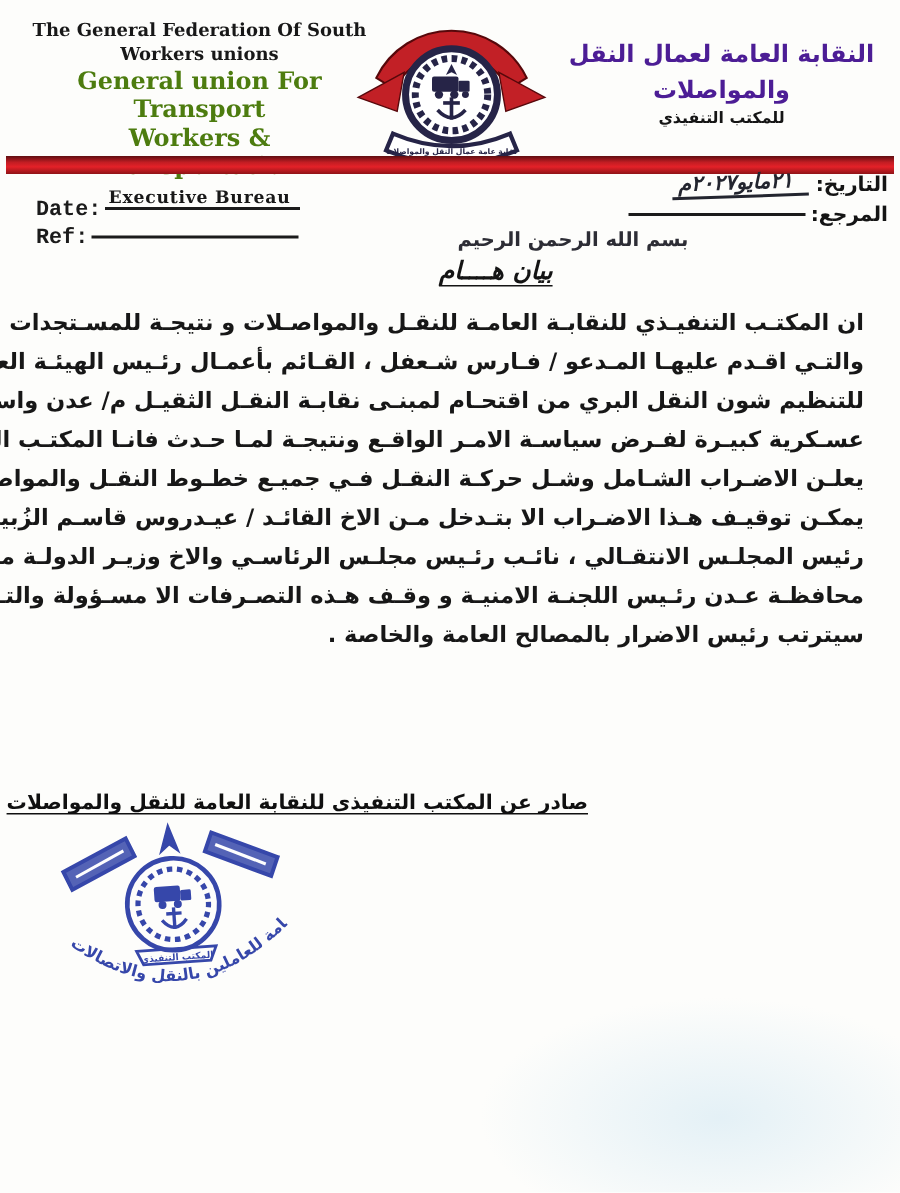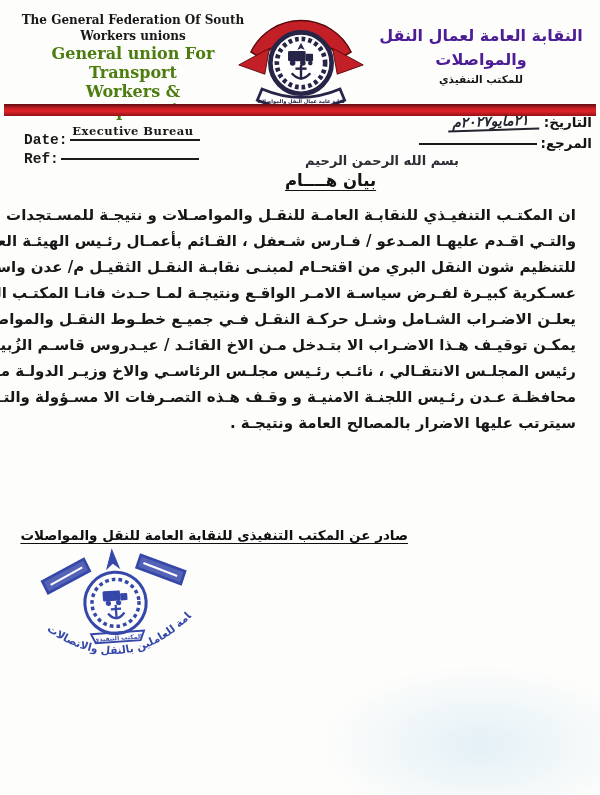--- a/index.html
+++ b/index.html
@@ -45,31 +45,31 @@
   }
   .ar-line{display:inline-block;border-bottom:2px solid #1b1b1b;width:118px;transform:translateY(-3px);margin-right:4px;}
   .bismillah{
     position:absolute;left:302px;top:153px;width:160px;text-align:center;
     font-size:13px;font-weight:bold;color:#2d2d35;direction:rtl;
   }
   
   .stmt-title{
     position:absolute;left:228px;top:171px;width:205px;text-align:center;
     direction:rtl;font-size:16.5px;font-weight:bold;color:#141414;
-    text-decoration:underline;text-underline-offset:4px;
+    text-decoration:underline;text-underline-offset:4px;font-style:italic;
   }
   .body-block{position:absolute;left:38px;top:202px;width:538px;direction:rtl;}
   .bline{
     height:26px;line-height:26px;font-size:15px;font-weight:bold;color:#171717;
     text-align:justify;text-align-last:justify;white-space:nowrap;
   }
   .bline.last{text-align-last:right;white-space:normal;}
   
   .issued{
-    position:absolute;left:46px;top:527px;width:362px;
+    position:absolute;left:30px;top:527px;width:362px;
     direction:rtl;text-align:center;font-size:13.5px;font-weight:bold;color:#101010;
     text-decoration:underline;text-underline-offset:3px;white-space:nowrap;
   }
   .stamp{position:absolute;left:24px;top:543px;width:184px;height:134px;transform:rotate(-4deg);opacity:.95;}
   .tint{
     position:absolute;right:-40px;bottom:-30px;width:320px;height:160px;border-radius:50%;
     background:radial-gradient(closest-side,rgba(203,228,241,.5),rgba(203,228,241,0));
   }
 </style>
 </head>
@@ -142,21 +142,21 @@
 
   <div class="body-block">
     <div class="bline">ان المكتـب التنفيـذي للنقابـة العامـة للنقـل والمواصـلات و نتيجـة للمسـتجدات الجديـدة</div>
     <div class="bline">والتـي اقـدم عليهـا المـدعو / فـارس شـعفل ، القـائم بأعمـال رئـيس الهيئـة العامـة</div>
     <div class="bline">للتنظيم شون النقل البري من اقتحـام لمبنـى نقابـة النقـل الثقيـل م/ عدن واستعانته بقوة</div>
     <div class="bline">عسـكرية كبيـرة لفـرض سياسـة الامـر الواقـع ونتيجـة لمـا حـدث فانـا المكتـب التنفيـذي</div>
     <div class="bline">يعلـن الاضـراب الشـامل وشـل حركـة النقـل فـي جميـع خطـوط النقـل والمواصـلات ولا</div>
     <div class="bline">يمكـن توقيـف هـذا الاضـراب الا بتـدخل مـن الاخ القائـد / عيـدروس قاسـم الزُبيـدي ،</div>
     <div class="bline">رئيس المجلـس الانتقـالي ، نائـب رئـيس مجلـس الرئاسـي والاخ وزيـر الدولـة محـافظ</div>
     <div class="bline">محافظـة عـدن رئـيس اللجنـة الامنيـة و وقـف هـذه التصـرفات الا مسـؤولة والتـي</div>
-    <div class="bline last">سيترتب عليها الاضرار بالمصالح العامة ونتيجـة .</div>
+    <div class="bline last">سيترتب رئيس الاضرار بالمصالح العامة والخاصة .</div>
   </div>
 
   <div class="issued">صادر عن المكتب التنفيذى للنقابة العامة للنقل والمواصلات</div>
 
   <svg class="stamp" viewBox="0 0 180 130">
     <g stroke="#2c3ea6" fill="none" stroke-width="2.6">
       <g>
         <path d="M20 32 L62 13 L67 25 L25 44 Z" fill="#2c3ea6" fill-opacity=".85"></path>
         <line x1="28" y1="36" x2="60" y2="21" stroke="#ffffff" stroke-width="2"></line>
       </g>

